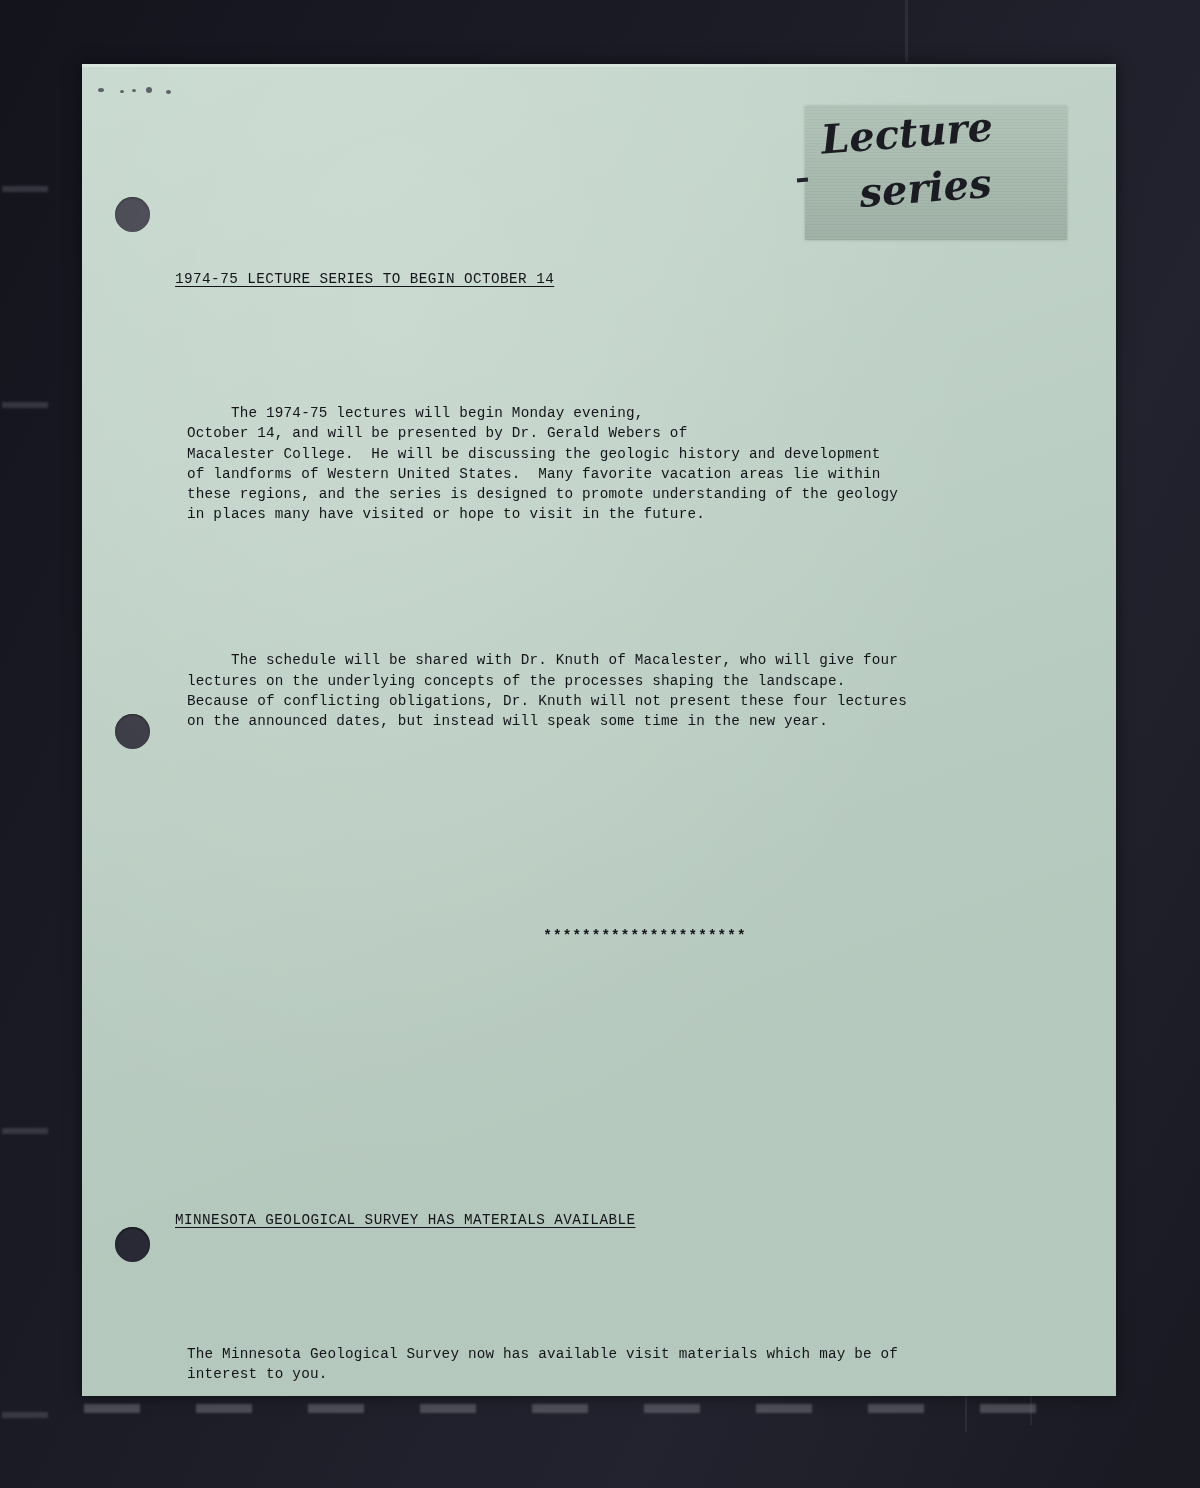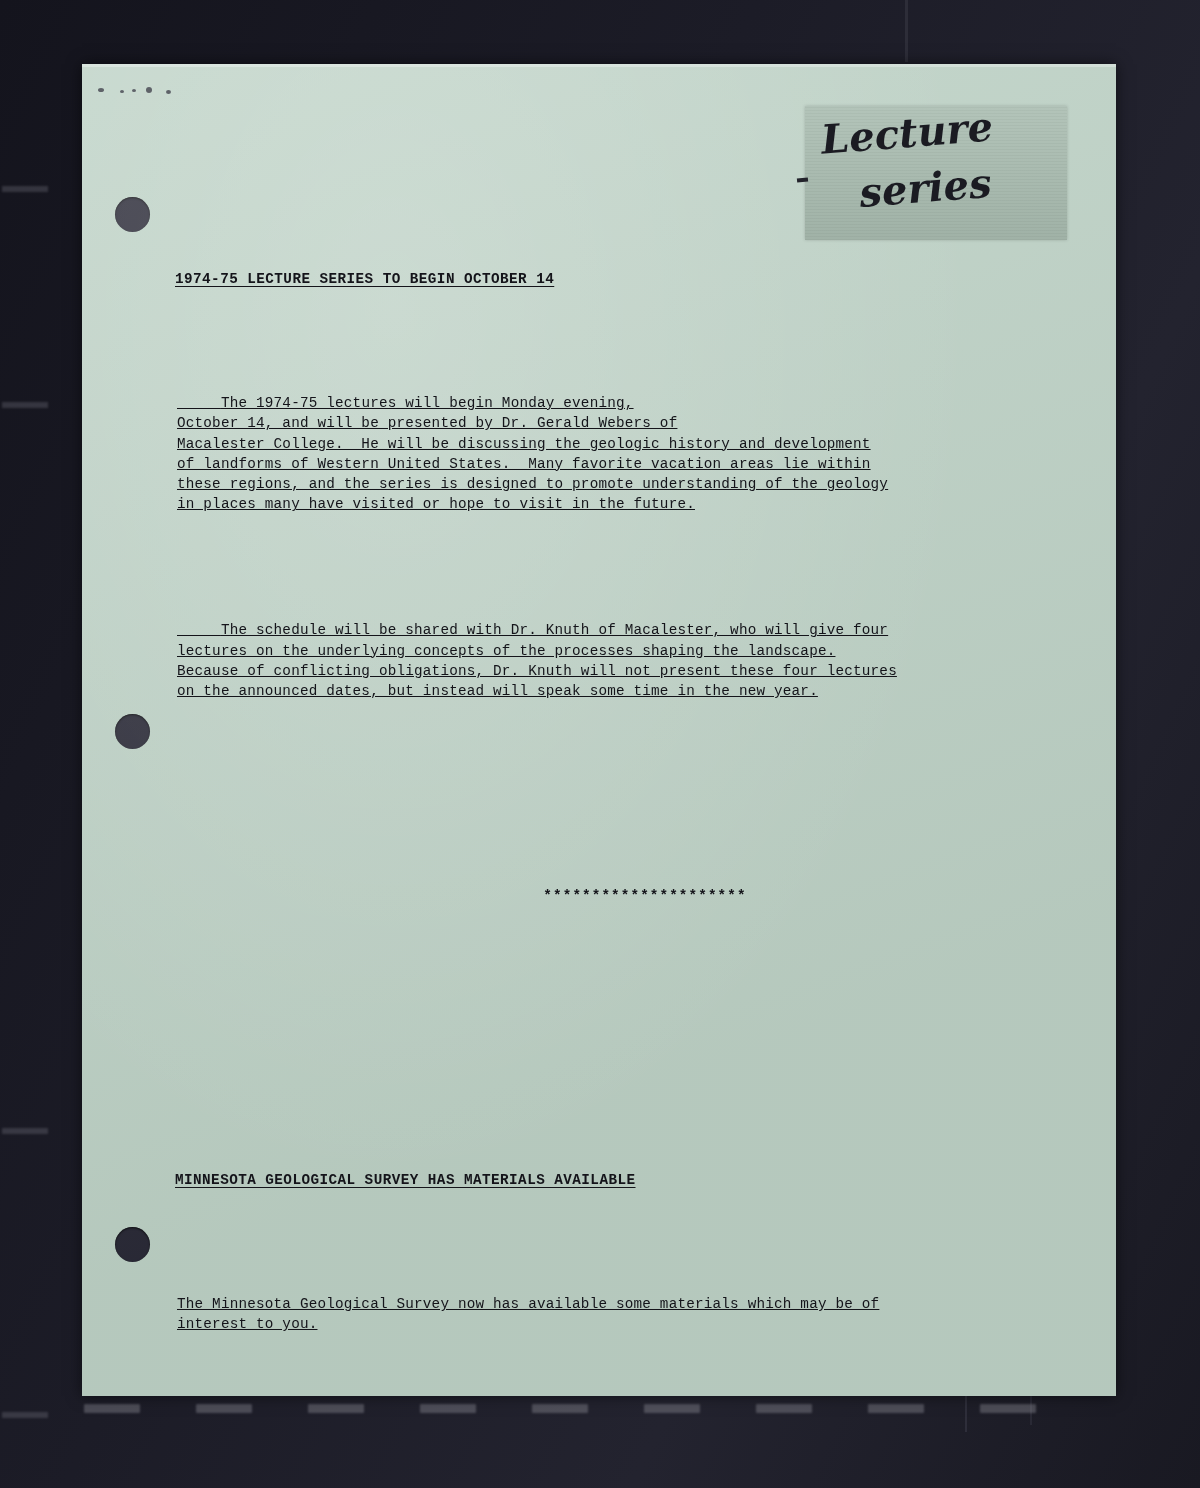--- a/index.html
+++ b/index.html
@@ -117,24 +117,24 @@
     width: 900px;
     color: #14141a;
     font-size: 14.3px;
     line-height: 20.3px;
     letter-spacing: .2px;
     white-space: pre-wrap;
   }
   .heading {
     text-decoration: underline;
     text-underline-offset: 3px;
-    font-weight: 700;
+    font-weight: 400;
     letter-spacing: .45px;
   }
-  .para { margin: 2px; text-decoration: underline; }
+  .para { margin: 12px; }
   .blank { height: 20.3px; }
   .divider {
     text-align: center;
     letter-spacing: 1.1px;
     font-weight: 700;
     padding-left: 40px;
   }
 
   
   #label-sticker {
@@ -249,21 +249,21 @@
 
   <div class="blank"></div>
   <div class="divider">*********************</div>
 
   
   <div class="blank"></div>
   <div class="blank"></div>
   <div class="blank"></div>
   <div class="heading">MINNESOTA GEOLOGICAL SURVEY HAS MATERIALS AVAILABLE</div>
   <div class="blank"></div>
-  <div class="para">The Minnesota Geological Survey now has available some materials which may be of
+  <div class="para">The Minnesota Geological Survey now has available visit materials which may be of
 interest to you.</div>
   <div class="blank"></div>
   
   
   
 
   
   
 
   

